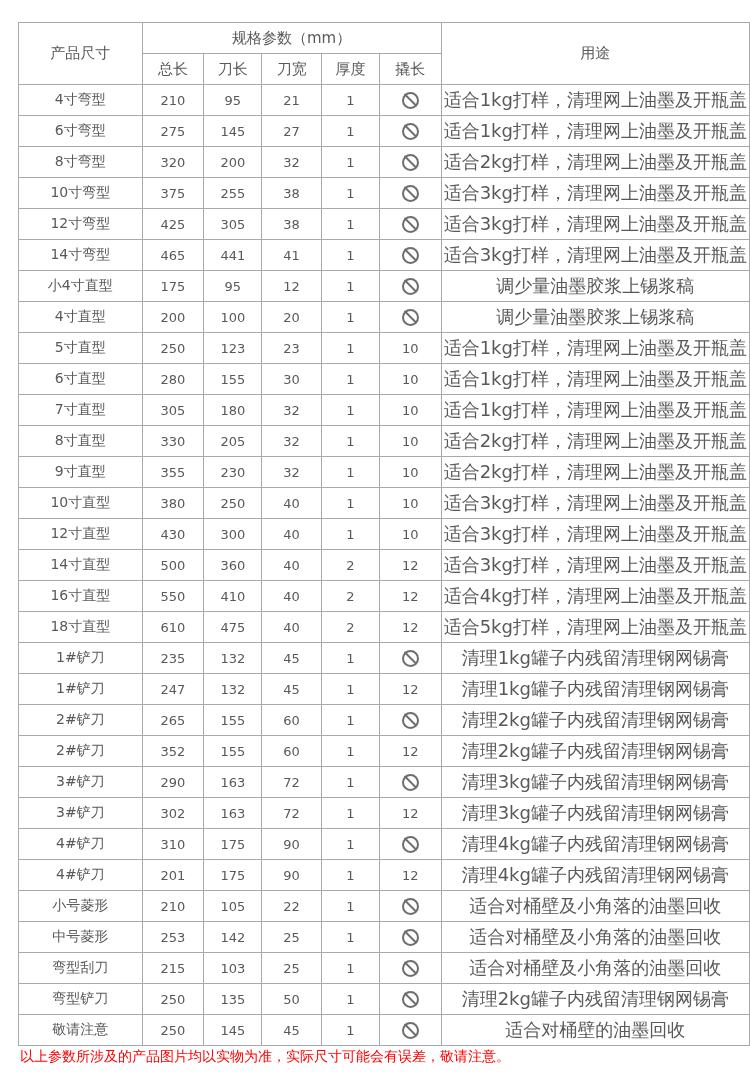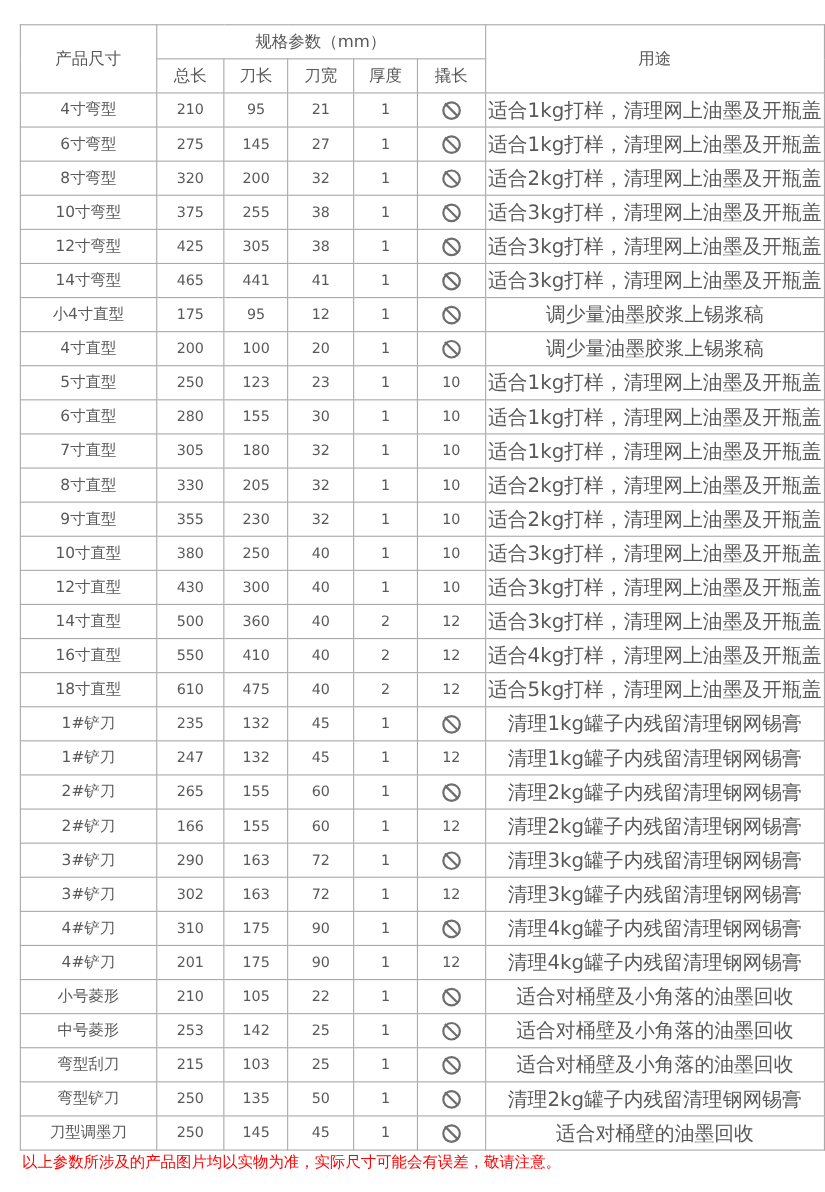--- a/index.html
+++ b/index.html
@@ -259,21 +259,21 @@
         <td class="size">2#铲刀</td>
         <td>265</td>
         <td>155</td>
         <td>60</td>
         <td>1</td>
         <td><span class="no-icon"></span></td>
         <td class="usage">清理2kg罐子内残留清理钢网锡膏</td>
       </tr>
       <tr>
         <td class="size">2#铲刀</td>
-        <td>166</td>
+        <td>352</td>
         <td>155</td>
         <td>60</td>
         <td>1</td>
         <td>12</td>
         <td class="usage">清理2kg罐子内残留清理钢网锡膏</td>
       </tr>
       <tr>
         <td class="size">3#铲刀</td>
         <td>290</td>
         <td>163</td>
@@ -339,21 +339,21 @@
       <tr>
         <td class="size">弯型铲刀</td>
         <td>250</td>
         <td>135</td>
         <td>50</td>
         <td>1</td>
         <td><span class="no-icon"></span></td>
         <td class="usage">清理2kg罐子内残留清理钢网锡膏</td>
       </tr>
       <tr>
-        <td class="size">刀型调墨刀</td>
+        <td class="size">敬请注意</td>
         <td>250</td>
         <td>145</td>
         <td>45</td>
         <td>1</td>
         <td><span class="no-icon"></span></td>
         <td class="usage">适合对桶壁的油墨回收</td>
       </tr>
     </tbody>
 </table>
 

